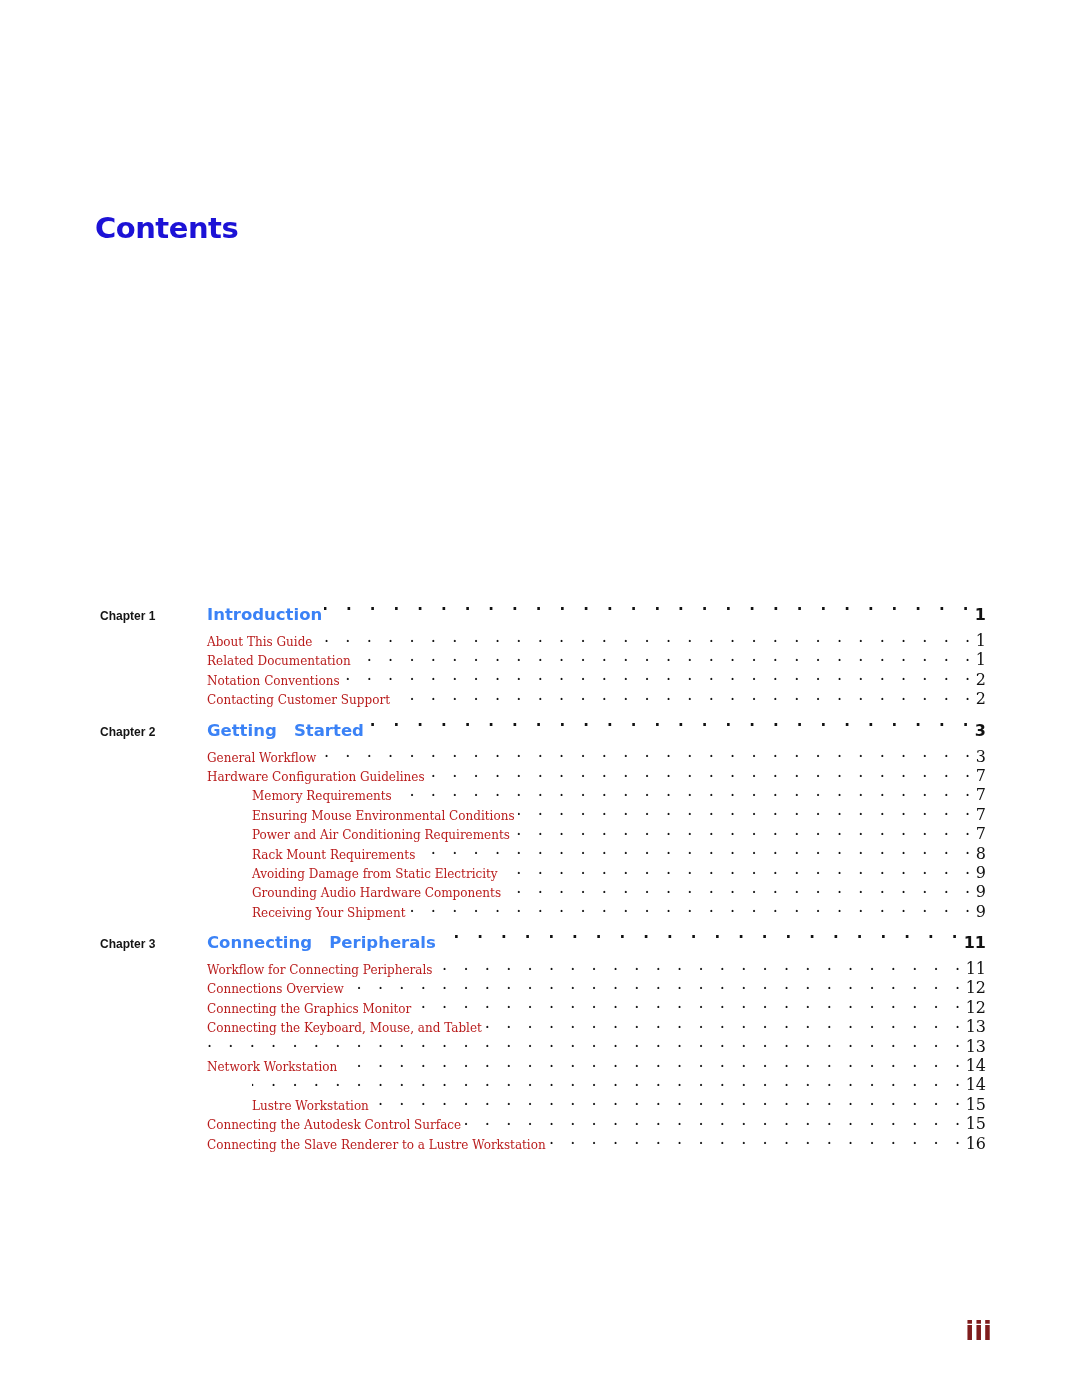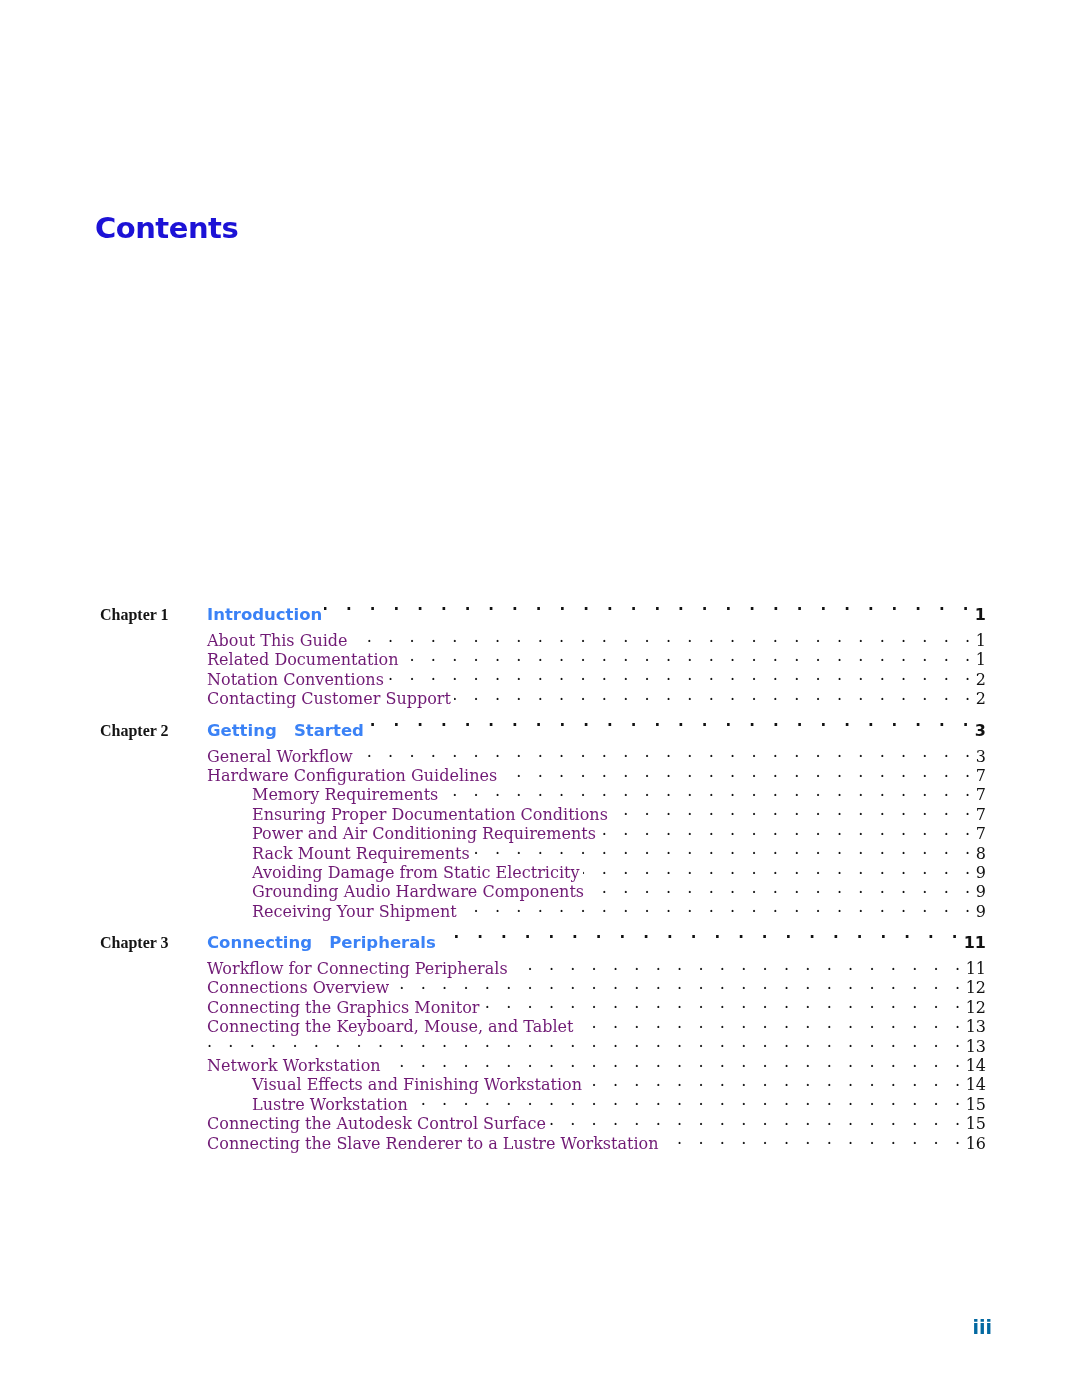--- a/index.html
+++ b/index.html
@@ -60,23 +60,23 @@
   }
 
   
   .chapter-row {
     height: 30px;
     line-height: 30px;
   }
   .chapter-label {
     width: 107px;
     flex: 0 0 107px;
-    font-family: Liberation Serif, serif;
-    font-weight: bold;
-    font-size: 16px;
+    font-family: Liberation Sans, sans-serif;
+    font-weight: bold;
+    font-size: 12px;
     color: #141414;
     white-space: nowrap;
   }
   .chapter-title {
     font-family: "DejaVu Sans", "Liberation Sans", sans-serif;
     font-weight: bold;
     font-size: 16.5px;
     color: #3b82f6;
     white-space: pre;
     padding-right: 2px;
@@ -90,22 +90,22 @@
     min-width: 10px;
   }
 
   
   .section-row {
     height: 19.4px;
     line-height: 19.4px;
   }
   .section-title {
     font-family: "DejaVu Serif", "Liberation Serif", serif;
-    font-size: 16px;
-    color: #701a75;
+    font-size: 12px;
+    color: #b91c1c;
     white-space: pre;
     padding-right: 3px;
     text-align: right;
   }
   .section-page {
     font-family: "DejaVu Serif", "Liberation Serif", serif;
     font-size: 16px;
     color: #111111;
     text-align: right;
     min-width: 9px;
@@ -144,22 +144,22 @@
     font-size: 15px;
   }
 
   
   .folio {
     position: absolute;
     right: 88px;
     top: 1316px;
     font-family: "DejaVu Sans", "Liberation Sans", sans-serif;
     font-weight: bold;
-    font-size: 19px;
-    color: #0369a1;
+    font-size: 26px;
+    color: #7f1d1d;
   }
 </style>
 </head>
 <body>
 
 <div class="page">
 
   <h1 class="page-title">Contents</h1>
 
   <div class="toc" id="toc-root">
@@ -215,21 +215,21 @@
           <span class="section-page">7</span>
         </div>
         <div class="toc-line section-row">
           <span class="indent-2"></span>
           <span class="section-title">Memory Requirements</span>
           <span class="leader"></span>
           <span class="section-page">7</span>
         </div>
         <div class="toc-line section-row">
           <span class="indent-2"></span>
-          <span class="section-title">Ensuring Proper Documentation Conditions</span>
+          <span class="section-title">Ensuring Mouse Environmental Conditions</span>
           <span class="leader"></span>
           <span class="section-page">7</span>
         </div>
         <div class="toc-line section-row">
           <span class="indent-2"></span>
           <span class="section-title">Power and Air Conditioning Requirements</span>
           <span class="leader"></span>
           <span class="section-page">7</span>
         </div>
         <div class="toc-line section-row">
@@ -294,21 +294,20 @@
           <span class="section-page">13</span>
         </div>
         <div class="toc-line section-row">
           <span class="indent-1"></span>
           <span class="section-title">Network Workstation</span>
           <span class="leader"></span>
           <span class="section-page">14</span>
         </div>
         <div class="toc-line section-row">
           <span class="indent-2"></span>
-          <span class="section-title">Visual Effects and Finishing Workstation</span>
           <span class="leader"></span>
           <span class="section-page">14</span>
         </div>
         <div class="toc-line section-row">
           <span class="indent-2"></span>
           <span class="section-title">Lustre Workstation</span>
           <span class="leader"></span>
           <span class="section-page">15</span>
         </div>
         <div class="toc-line section-row">

